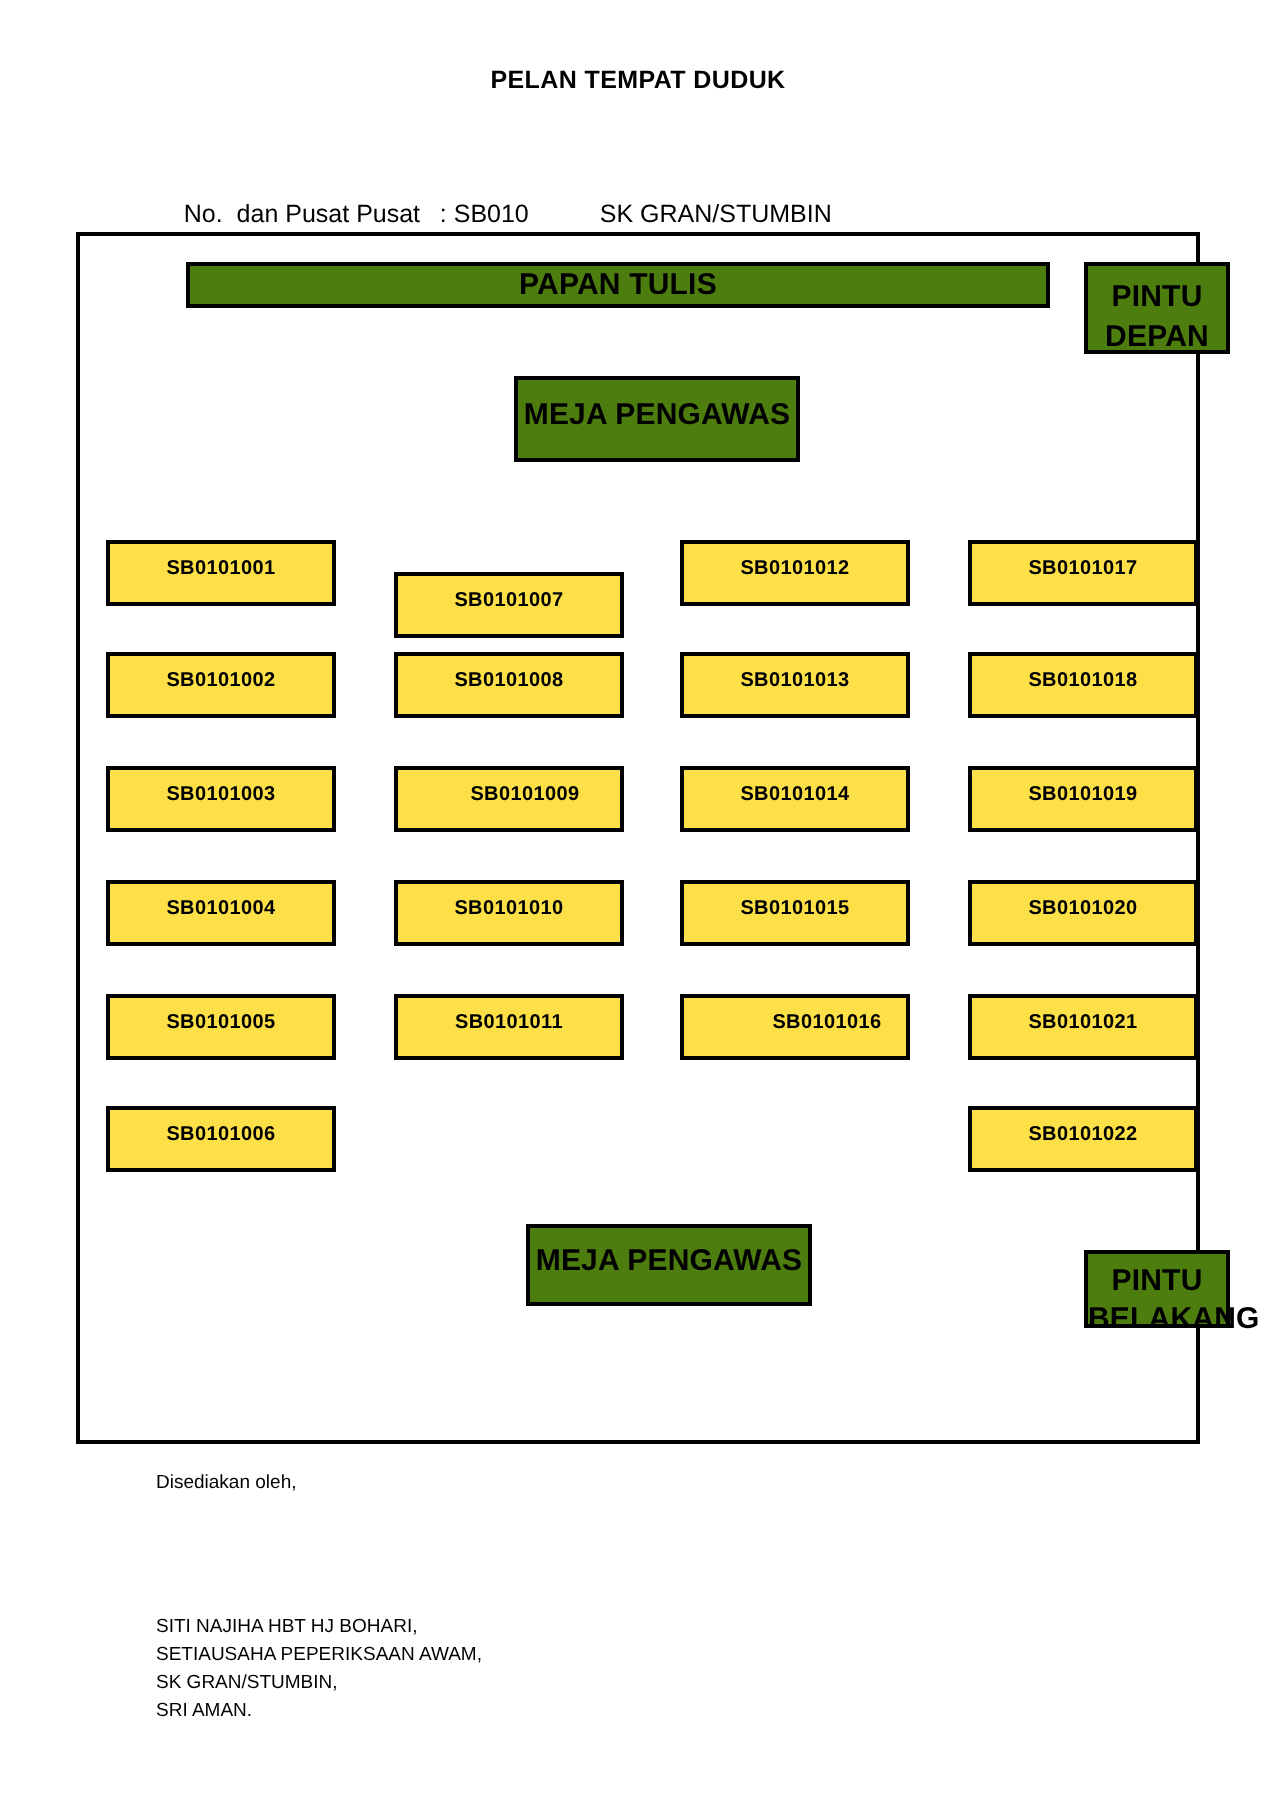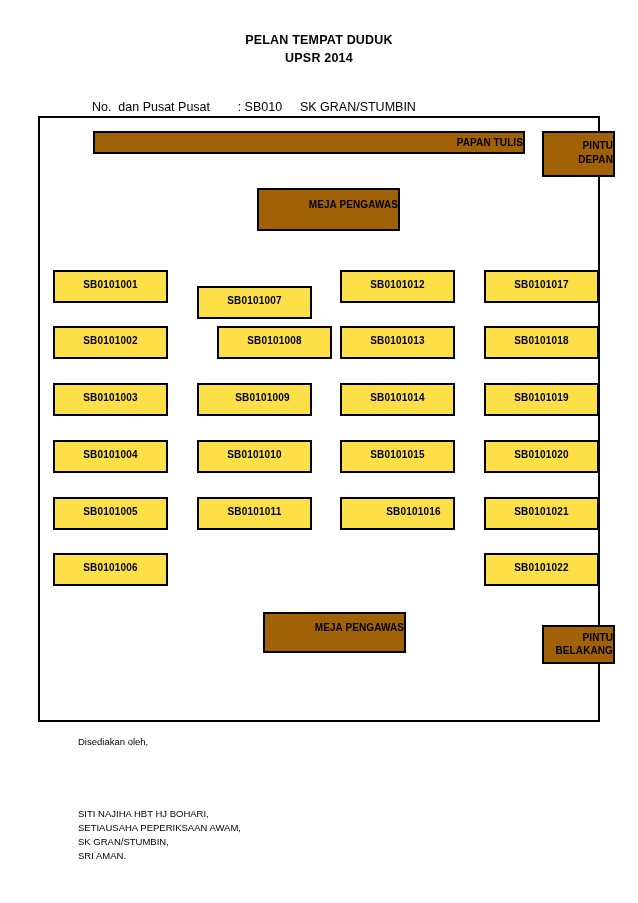--- a/index.html
+++ b/index.html
@@ -36,42 +36,42 @@
 
   .subject-row {
     position: absolute;
     top: 86px;
     left: 78px;
     font-size: 12.5px;
     white-space: pre;
   }
   .subject-row span { display: inline-block; }
   .lbl-pusat { width: 128px; }
-  .lbl-colcode { width: 80px; text-align: center; }
+  .lbl-colcode { width: 80px; }
 
   
   #hall {
     position: absolute;
     left: 38px;
     top: 116px;
     width: 562px;
     height: 606px;
     border: 2.5px solid #000000;
     box-sizing: border-box;
   }
 
   
   .plan-box {
     position: absolute;
     border: 2.5px solid #000000;
-    background: #a16207;
+    background: #4d7c0f;
     box-sizing: border-box;
-    font-size: 10px;
+    font-size: 15px;
     font-weight: bold;
-    text-align: right;
+    text-align: center;
     letter-spacing: 0.1px;
   }
 
   
   #papan-tulis {
     left: 93px;
     top: 131px;
     width: 432px;
     height: 23px;
     line-height: 19px;
@@ -140,21 +140,20 @@
   #sign-2 { top: 822px; }
   #sign-3 { top: 836px; }
   #sign-4 { top: 850px; }
 </style>
 </head>
 <body>
 
 <div id="page">
 
   <div class="doc-title" id="title-line1">PELAN TEMPAT DUDUK</div>
-  <div class="doc-title" id="title-line2">UPSR 2014</div>
 
   <div class="subject-row">
     <span class="lbl-pusat">No.  dan Pusat Pusat</span><span class="lbl-colcode">: SB010</span><span>SK GRAN/STUMBIN</span>
   </div>
 
   <div id="hall"></div>
 
   <div class="plan-box" id="papan-tulis">PAPAN TULIS</div>
 
   <div class="plan-box" id="pintu-depan">
@@ -165,21 +164,21 @@
   <div class="plan-box" id="meja-atas">MEJA PENGAWAS</div>
 
   <div id="seat-layer">
       <div class="seat" style="left: 53px; top: 270px;">SB0101001</div>
       <div class="seat" style="left: 53px; top: 326px;">SB0101002</div>
       <div class="seat" style="left: 53px; top: 383px;">SB0101003</div>
       <div class="seat" style="left: 53px; top: 440px;">SB0101004</div>
       <div class="seat" style="left: 53px; top: 497px;">SB0101005</div>
       <div class="seat" style="left: 53px; top: 553px;">SB0101006</div>
       <div class="seat" style="left: 197px; top: 286px;">SB0101007</div>
-      <div class="seat" style="left: 197px; top: 326px; margin-left: 20px;">SB0101008</div>
+      <div class="seat" style="left: 197px; top: 326px;">SB0101008</div>
       <div class="seat" style="left: 197px; top: 383px; padding-left: 16px;">SB0101009</div>
       <div class="seat" style="left: 197px; top: 440px;">SB0101010</div>
       <div class="seat" style="left: 197px; top: 497px;">SB0101011</div>
       <div class="seat" style="left: 340px; top: 270px;">SB0101012</div>
       <div class="seat" style="left: 340px; top: 326px;">SB0101013</div>
       <div class="seat" style="left: 340px; top: 383px;">SB0101014</div>
       <div class="seat" style="left: 340px; top: 440px;">SB0101015</div>
       <div class="seat" style="left: 340px; top: 497px; padding-left: 32px;">SB0101016</div>
       <div class="seat" style="left: 484px; top: 270px;">SB0101017</div>
       <div class="seat" style="left: 484px; top: 326px;">SB0101018</div>

